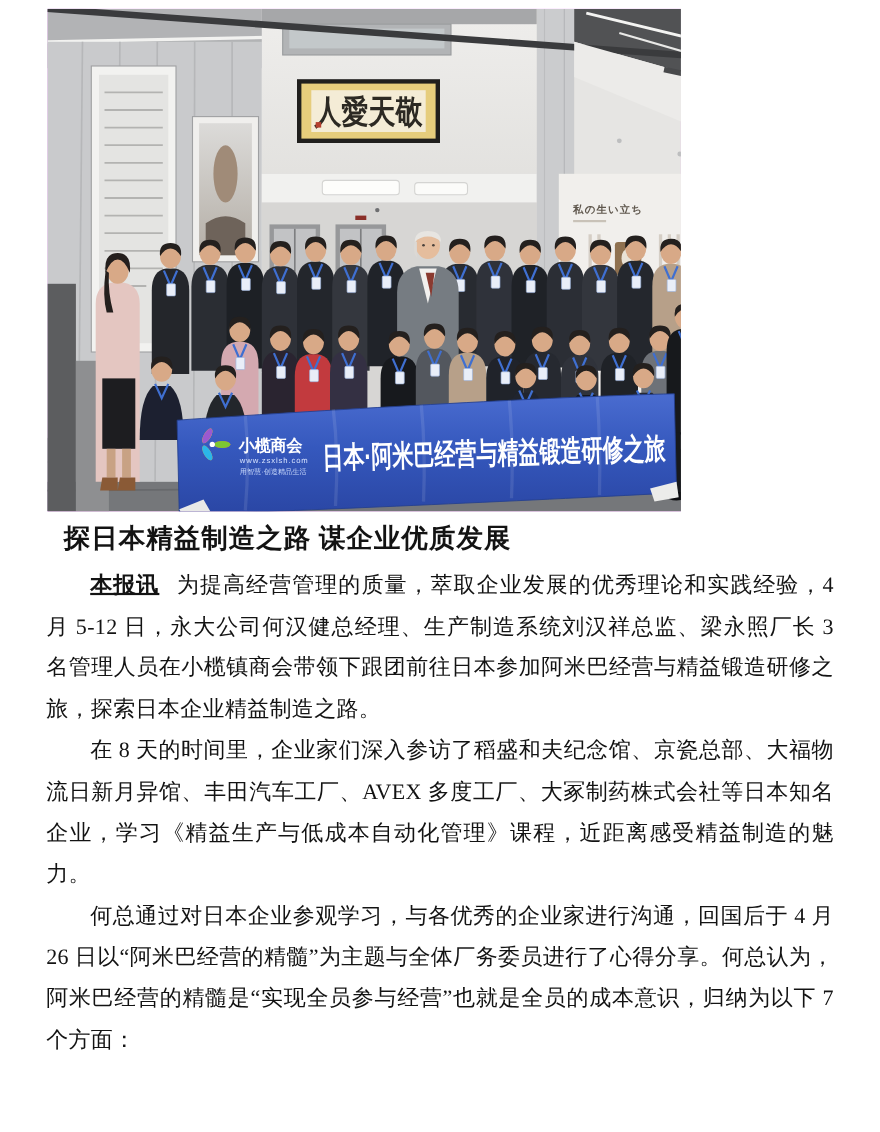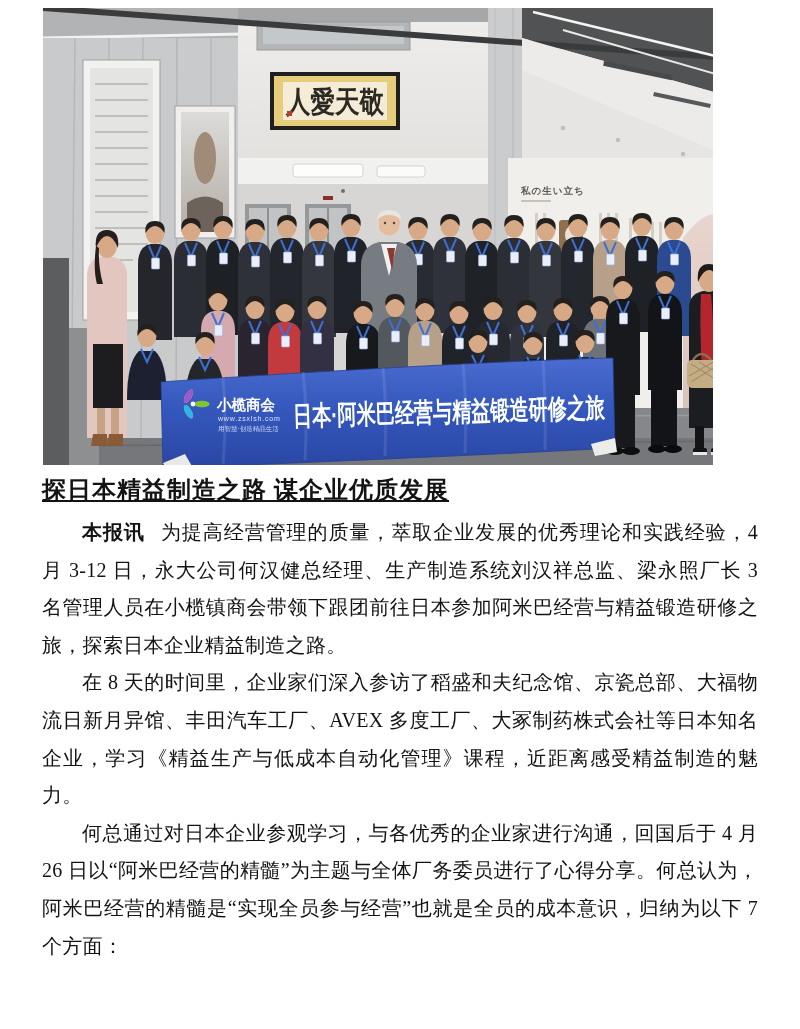--- a/index.html
+++ b/index.html
@@ -3,37 +3,37 @@
 <meta charset="utf-8">
 <style>
   html,body{margin:0;padding:0;}
   body{
     width:800px;height:1029px;position:relative;overflow:hidden;
     background:#ffffff;
     font-family:"Liberation Serif","DejaVu Serif",serif;
     color:#131313;
   }
   .photo-wrap{
-    position:absolute;left:43px;top:8px;width:670px;height:457px;
+    position:absolute;left:43px;top:8px;width:576px;height:457px;
     overflow:hidden;background:#f0abfc;
   }
   .photo-wrap svg{display:block;}
   .article{
     position:absolute;left:42px;top:474px;width:716px;
   }
   .article h1{
-    margin:0 0 7px 0;
-    font-size:24px;line-height:33px;font-weight:bold;letter-spacing:1px;text-decoration:underline;
+    margin:0 0 7px 16px;
+    font-size:24px;line-height:33px;font-weight:bold;letter-spacing:1px;
   }
   .article p{
     margin:0;
     font-size:20px;line-height:37.6px;
     text-align:justify;text-indent:2em;letter-spacing:0.3px;
   }
-  .byline{font-weight:bold;margin-right:16px;}
+  .byline{font-weight:bold;margin-right:16px;text-decoration:underline;}
   .svgtxt-sans{font-family:"Liberation Sans","DejaVu Sans",sans-serif;}
   .svgtxt-serif{font-family:"Liberation Serif","DejaVu Serif",serif;}
 </style>
 </head>
 <body>
 
 <div class="photo-wrap">
 <svg width="714" height="457" viewBox="0 0 714 457" xmlns="http://www.w3.org/2000/svg">
   <defs>
     <linearGradient id="bannerGrad" x1="0" y1="0" x2="0" y2="1">
@@ -325,17 +325,17 @@
     <text class="svgtxt-sans" x="174" y="402" font-size="15" font-weight="bold" fill="#ffffff" textLength="58" lengthAdjust="spacingAndGlyphs">小榄商会</text>
     <text class="svgtxt-sans" x="175" y="413" font-size="7" fill="#d9e4ff" letter-spacing="0.8">www.zsxlsh.com</text>
     <text class="svgtxt-sans" x="175" y="423" font-size="6.5" fill="#c6d6fa">用智慧·创造精品生活</text>
     <text class="svgtxt-sans" x="406" y="413" text-anchor="middle" font-size="27" font-weight="bold" fill="#ffffff" textLength="312" lengthAdjust="spacingAndGlyphs" transform="rotate(-1.6 406 404)">日本·阿米巴经营与精益锻造研修之旅</text>
   </g>
 </svg>
 </div>
 
 <div class="article">
   <h1>探日本精益制造之路 谋企业优质发展</h1>
-  <p><span class="byline">本报讯</span><span>为提高经营管理的质量，萃取企业发展的优秀理论和实践经验，4 月 3-12 日，永大公司何汉健总经理、生产制造系统刘汉祥总监、梁永照厂长 3 名管理人员在小榄镇商会带领下跟团前往日本参加阿米巴经营与精益锻造研修之旅，探索日本企业精益制造之路。</span></p>
+  <p><span class="byline">本报讯</span><span>为提高经营管理的质量，萃取企业发展的优秀理论和实践经验，4 月 5-12 日，永大公司何汉健总经理、生产制造系统刘汉祥总监、梁永照厂长 3 名管理人员在小榄镇商会带领下跟团前往日本参加阿米巴经营与精益锻造研修之旅，探索日本企业精益制造之路。</span></p>
   <p>在 8 天的时间里，企业家们深入参访了稻盛和夫纪念馆、京瓷总部、大福物流日新月异馆、丰田汽车工厂、AVEX 多度工厂、大冢制药株式会社等日本知名企业，学习《精益生产与低成本自动化管理》课程，近距离感受精益制造的魅力。</p>
   <p>何总通过对日本企业参观学习，与各优秀的企业家进行沟通，回国后于 4 月 26 日以“阿米巴经营的精髓”为主题与全体厂务委员进行了心得分享。何总认为，阿米巴经营的精髓是“实现全员参与经营”也就是全员的成本意识，归纳为以下 7 个方面：</p>
 
 </div>
 
 </body></html>

